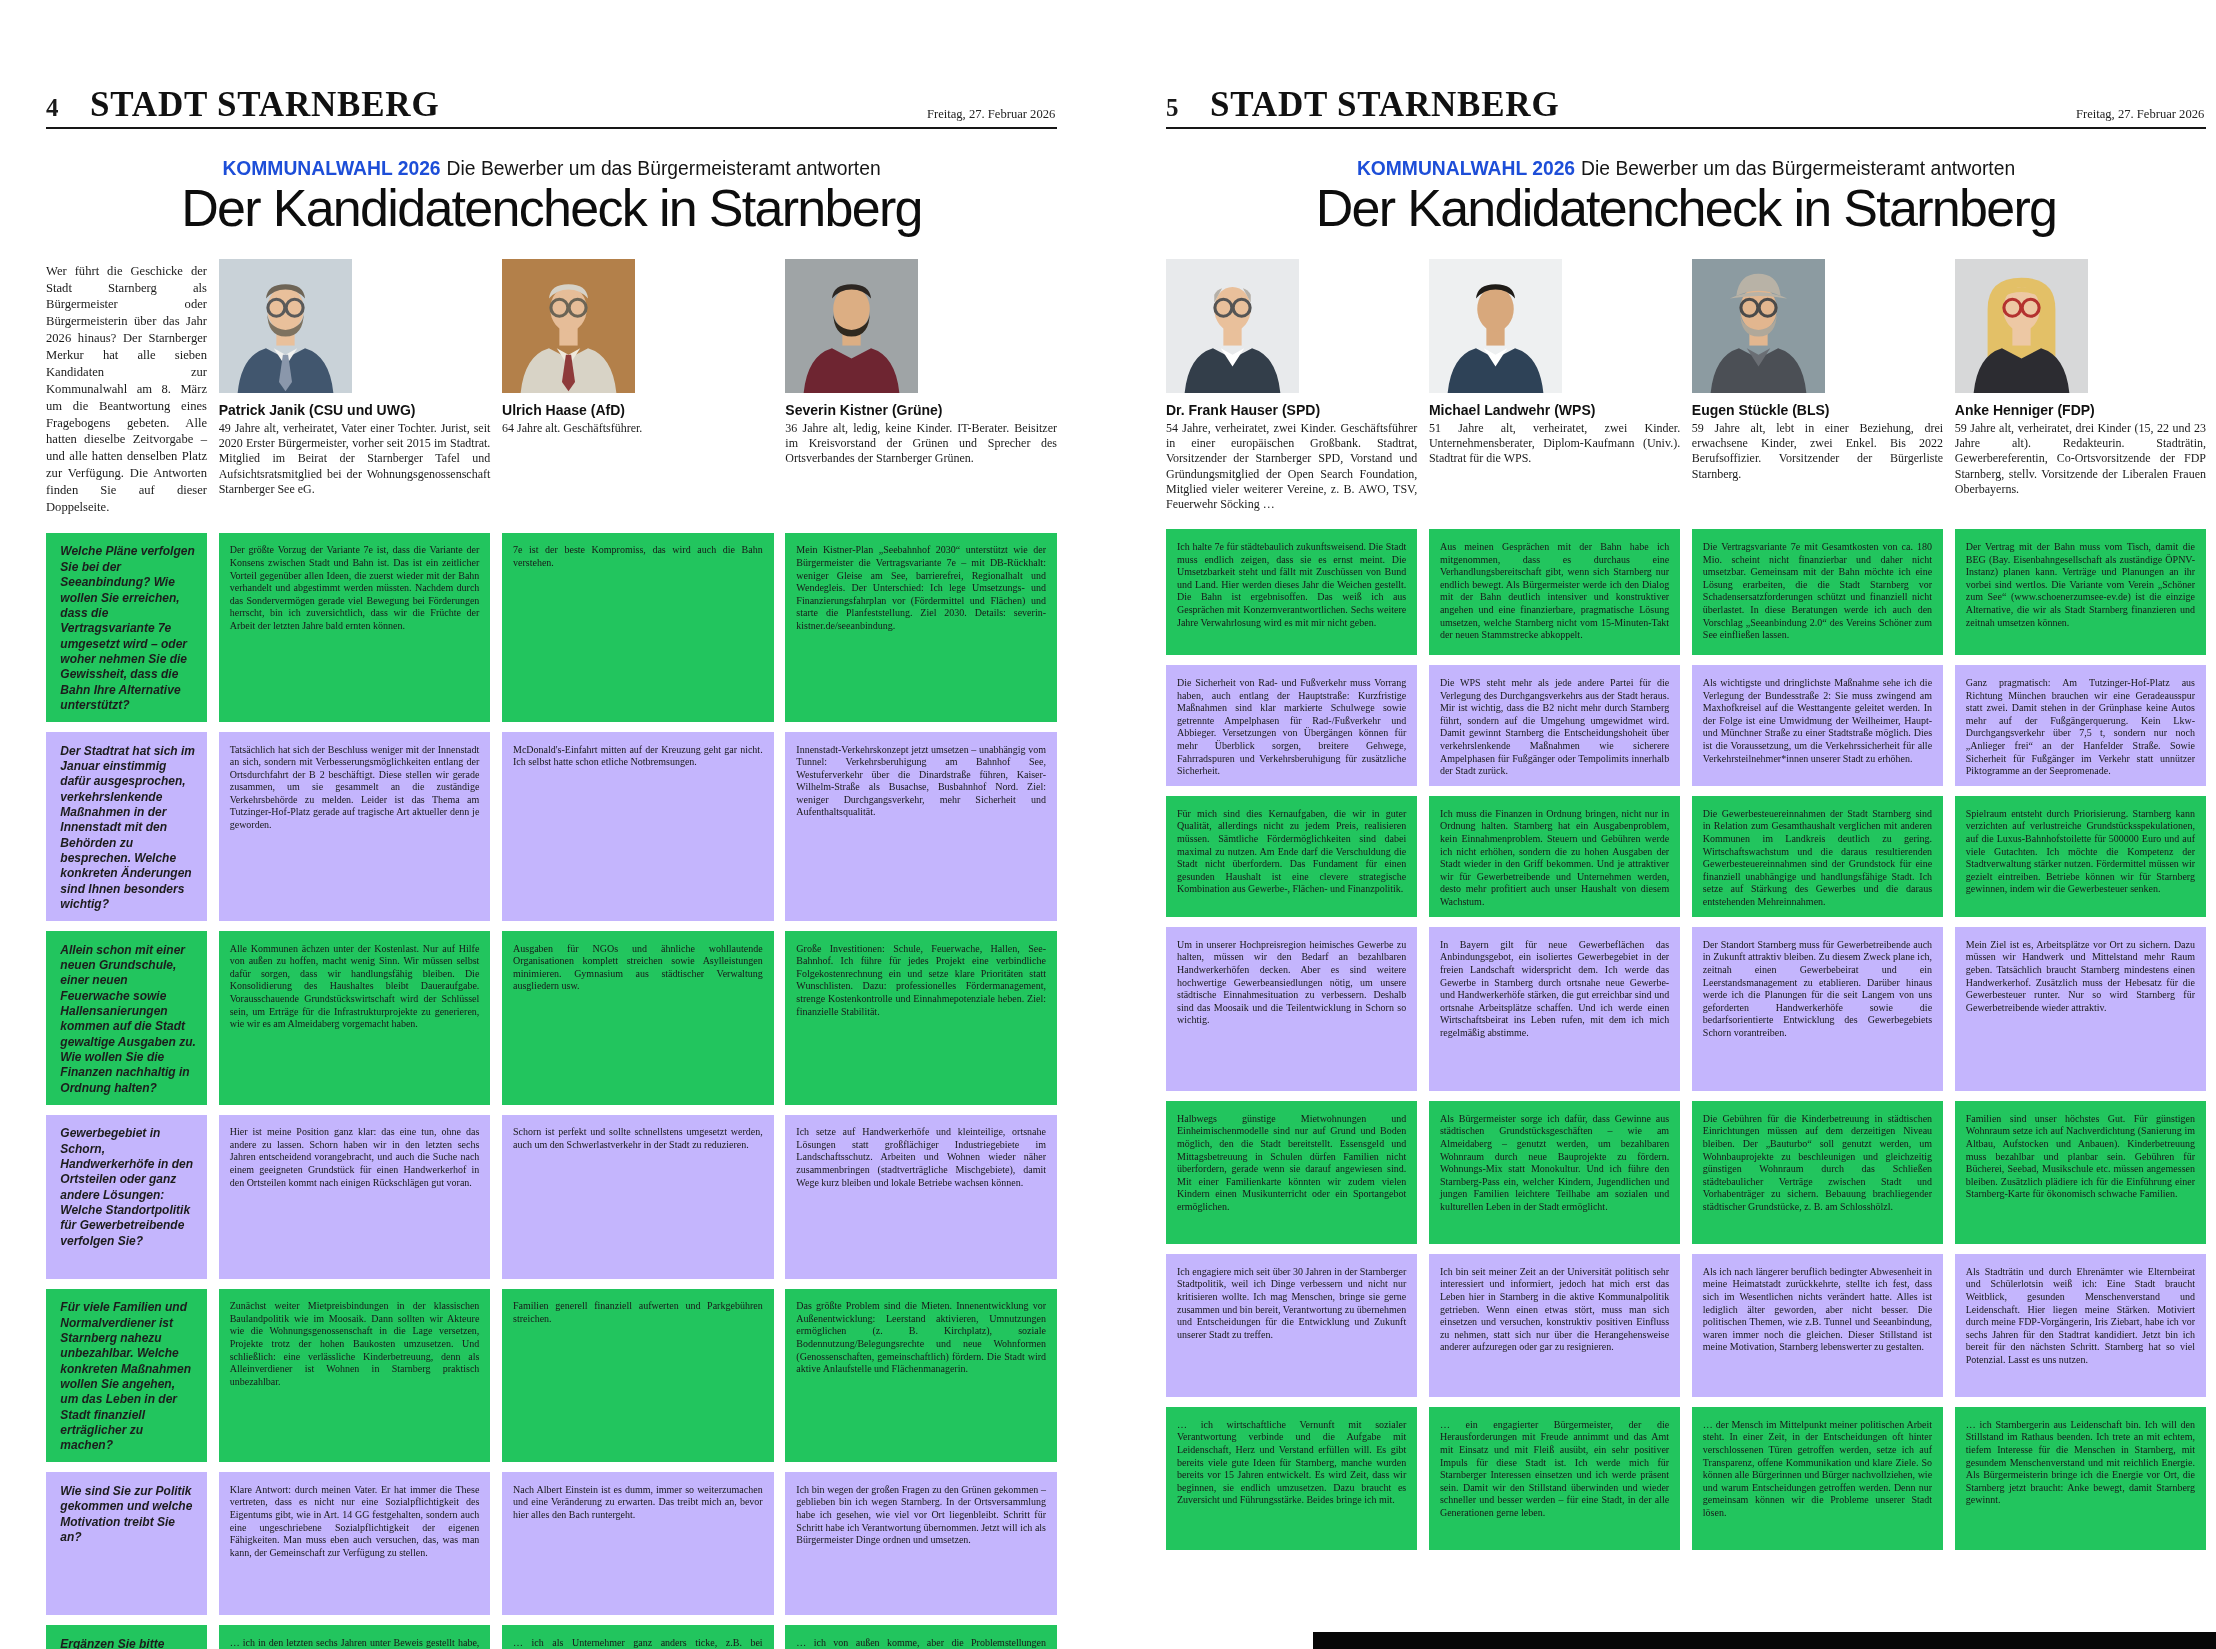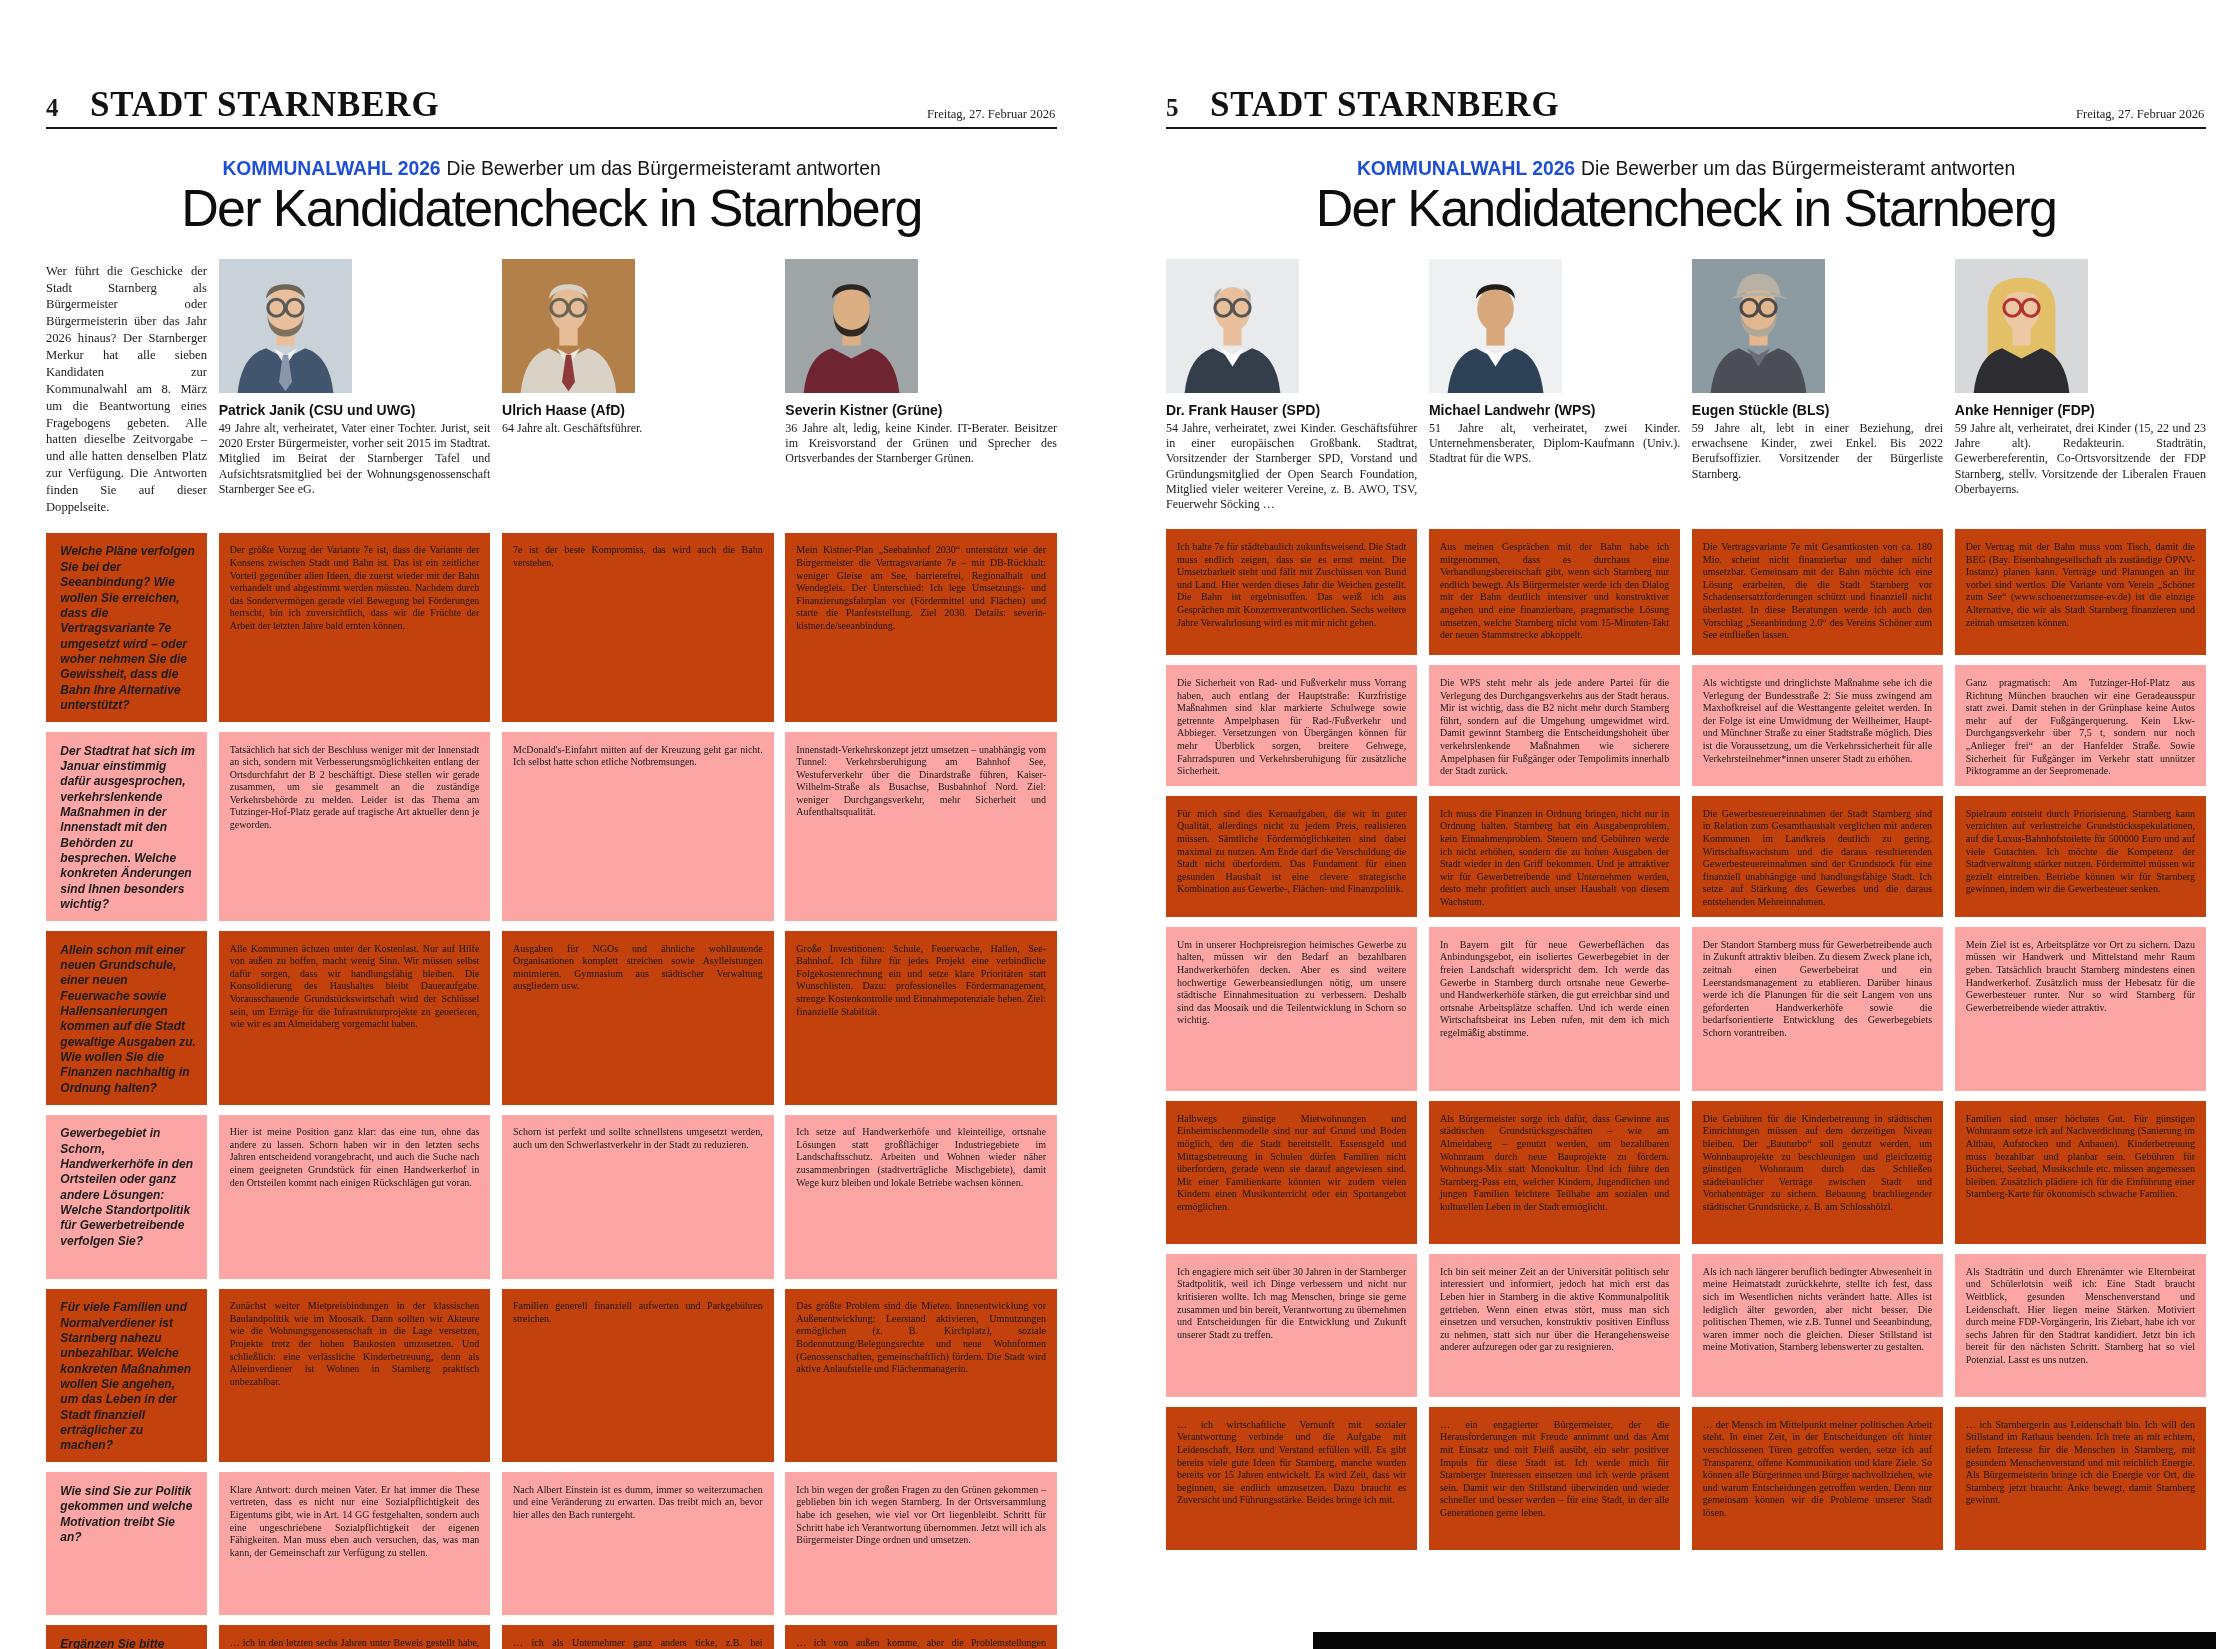--- a/index.html
+++ b/index.html
@@ -31,22 +31,22 @@
   .photo{width:133px;height:134px;overflow:hidden;background:#ccc;}
   .cand-name{margin-top:8.4px;font-family:"Liberation Sans",sans-serif;font-weight:700;font-size:14px;line-height:1.2;color:#111;}
   .cand-bio{margin-top:2.5px;font-size:12px;line-height:1.27;text-align:justify;}
 
   .qagrid{margin-top:17px;}
   .row{display:grid;column-gap:11.7px;margin-bottom:10px;}
   #page-left .row{grid-template-columns:161px 1fr 1fr 1fr;}
   #page-right .row{grid-template-columns:repeat(4,1fr);}
   .row{min-height:var(--h,126px);}
   .cell{padding:11.7px 11px 8.4px 11px;}
-  .tint-a{background:#c2410c;}
-  .tint-b{background:#fca5a5;}
+  .tint-a{background:#22c55e;}
+  .tint-b{background:#c4b5fd;}
   .cell.q{font-family:"Liberation Sans",sans-serif;font-weight:700;font-style:italic;
           font-size:12px;line-height:1.28;color:#1c1c1c;padding-left:14.3px;}
   .cell.a{font-size:10px;line-height:1.26;text-align:justify;color:#181818;}
 
   .bottom-strip{position:absolute;left:1313px;top:1632px;width:903px;height:17.6px;background:#070707;}
 </style>
 </head>
 <body>
 
 <div class="page" id="page-left">

